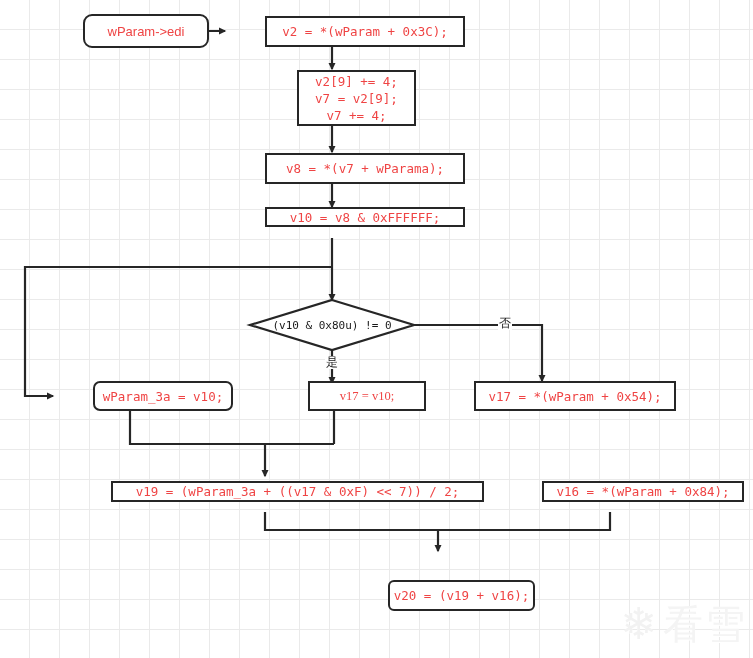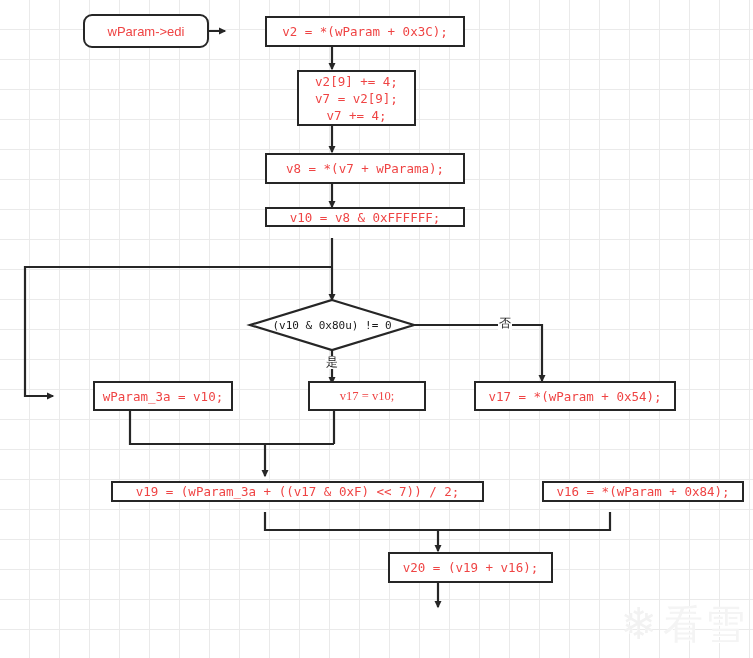--- a/index.html
+++ b/index.html
@@ -149,31 +149,31 @@
   <div class="node" style="left:232px; top:153px; width:200px; height:31px;">v8 = *(v7 + wParama);</div>
 
   <div class="node" style="left:232px; top:207px; width:200px; height:20px;">v10 = v8 &amp; 0xFFFFFF;</div>
 
   <div class="decision" style="left:242px; top:313px; width:180px; height:24px;">(v10 &amp; 0x80u) != 0</div>
 
   <div class="edge-label" style="left:325px; top:356px;">是</div>
 
   <div class="edge-label" style="left:498px; top:317px;">否</div>
 
-  <div class="node" style="left:60px; top:381px; width:140px; height:30px;">wParam_3a = v10;</div>
+  <div class="node" style="left:60px; top:381px; width:140px; height:30px;border-radius:7px;">wParam_3a = v10;</div>
 
   <div class="node" style="left:275px; top:381px; width:118px; height:30px;font-family:Liberation Serif, serif;">v17 = v10;</div>
 
   <div class="node" style="left:441px; top:381px; width:202px; height:30px;">v17 = *(wParam + 0x54);</div>
 
   <div class="node" style="left:78px; top:481px; width:373px; height:21px;">v19 = (wParam_3a + ((v17 &amp; 0xF) &lt;&lt; 7)) / 2;</div>
 
   <div class="node" style="left:509px; top:481px; width:202px; height:21px;">v16 = *(wParam + 0x84);</div>
 
-  <div class="node" style="left:355px; top:552px; width:165px; height:31px;">v20 = (v19 + v16);</div>
+  <div class="node" style="left:355px; top:580px; width:147px; height:31px;border-radius:6px;">v20 = (v19 + v16);</div>
 
 
   <div class="watermark">
     <span class="wm-flake">❄</span>
     <span class="wm-text">看雪</span>
   </div>
 
 </div>
 
 </body></html>

